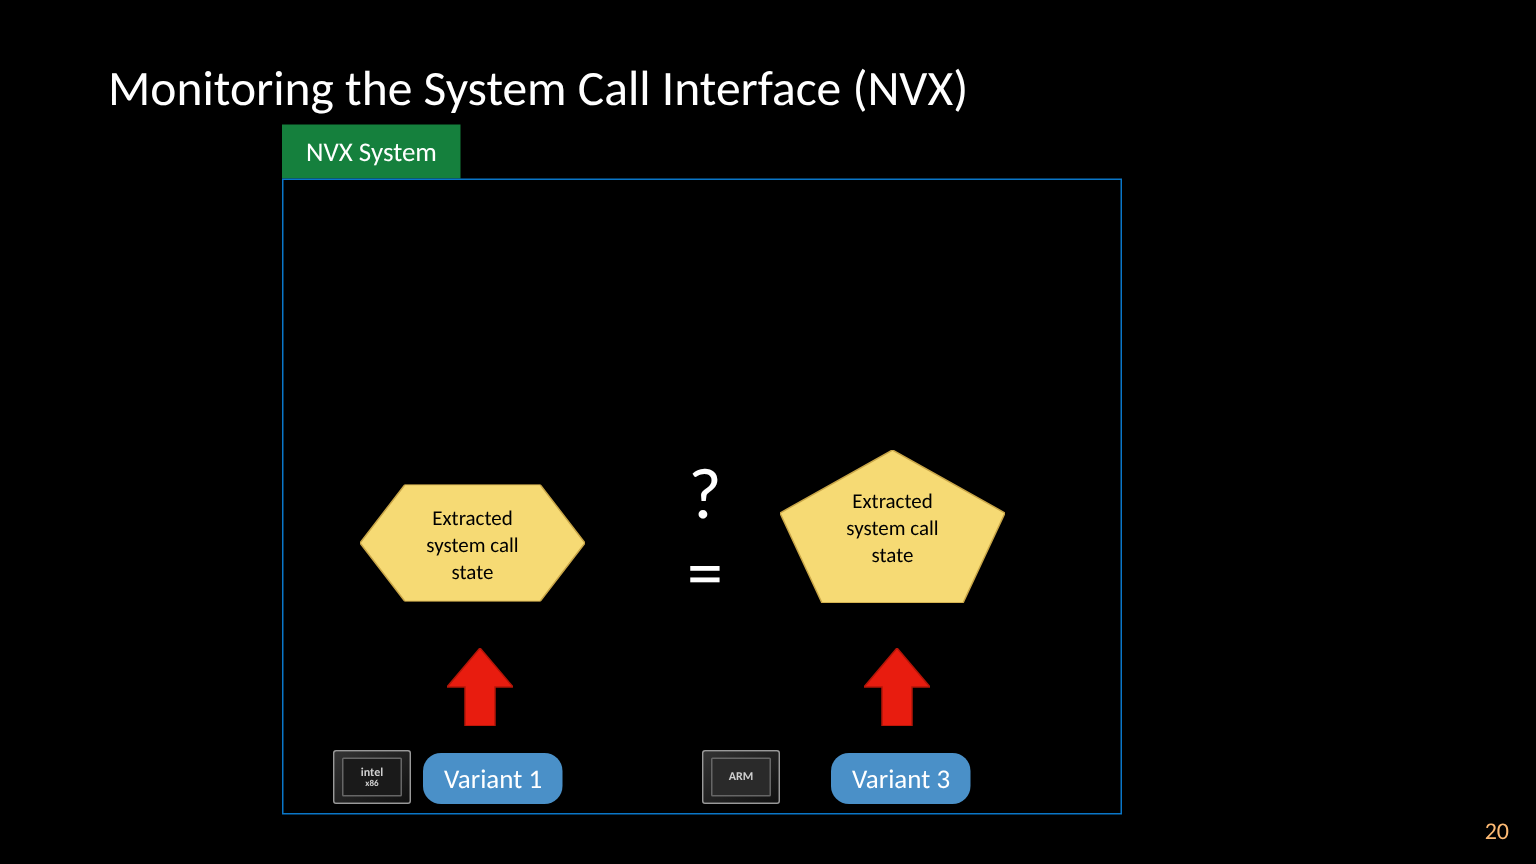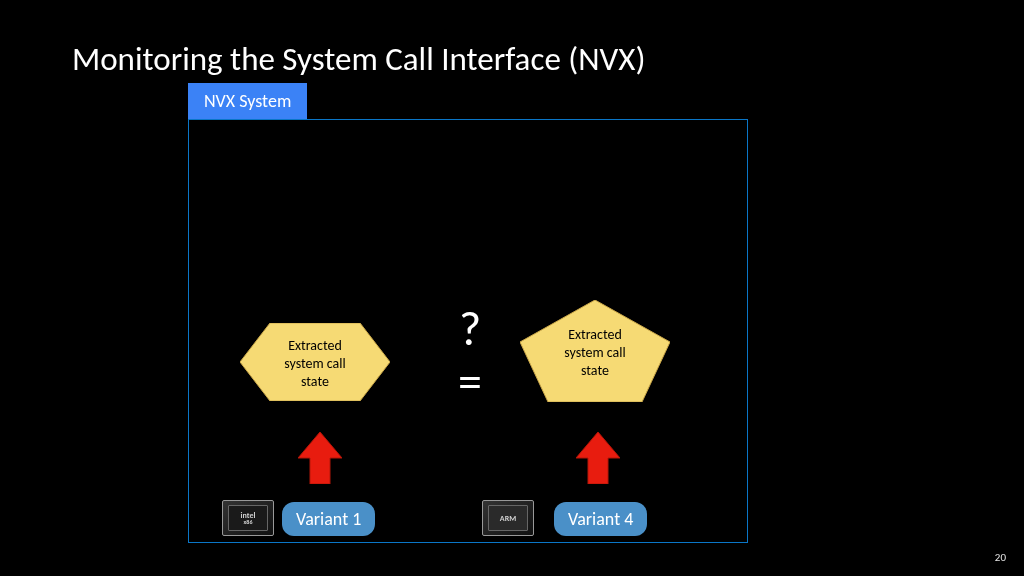--- a/index.html
+++ b/index.html
@@ -14,31 +14,31 @@
   .title {
     color: #fff;
     font-size: 33px;
     font-weight: 300;
     position: absolute;
     top: 18px;
     left: 72px;
     margin-top: 21px;
   }
   .page-number {
-    color: #e5e5e5;
-    font-size: 11px;
+    color: #fdba74;
+    font-size: 16px;
     position: absolute;
     bottom: 12px;
     right: 18px;
   }
   .nvx-tab {
     position: absolute;
     top: 83px;
     left: 188px;
-    background: #3b82f6;
+    background: #15803d;
     color: #fff;
     font-size: 18px;
     padding: 7px 16px;
   }
   .nvx-box {
     position: absolute;
     top: 119px;
     left: 188px;
     width: 560px;
     height: 424px;
@@ -64,21 +64,21 @@
     height: 36px;
     top: 500px;
     background: linear-gradient(145deg, #333 0%, #111 100%);
     border: 1px solid #999;
     border-radius: 2px;
     display: flex;
     align-items: center;
     justify-content: center;
   }
   .chip-intel { left: 222px; }
-  .chip-arm { left: 482px; }
+  .chip-arm { left: 468px; }
   .chip-inner {
     width: 40px;
     height: 26px;
     background: #1a1a1a;
     border: 1px solid #666;
     border-radius: 1px;
     color: #d0d0d0;
     font-size: 8px;
     font-weight: bold;
     display: flex;
@@ -185,15 +185,15 @@
   <div class="chip-inner">
     <span>intel</span>
     <span style="font-size:6px;">x86</span>
   </div>
 </div>
 <div class="chip chip-arm">
   <div class="chip-inner">ARM</div>
 </div>
 
 <div class="variant-box variant1">Variant 1</div>
-<div class="variant-box variant2">Variant 4</div>
+<div class="variant-box variant2">Variant 3</div>
 
 <div class="page-number">20</div>
 
 </body></html>

